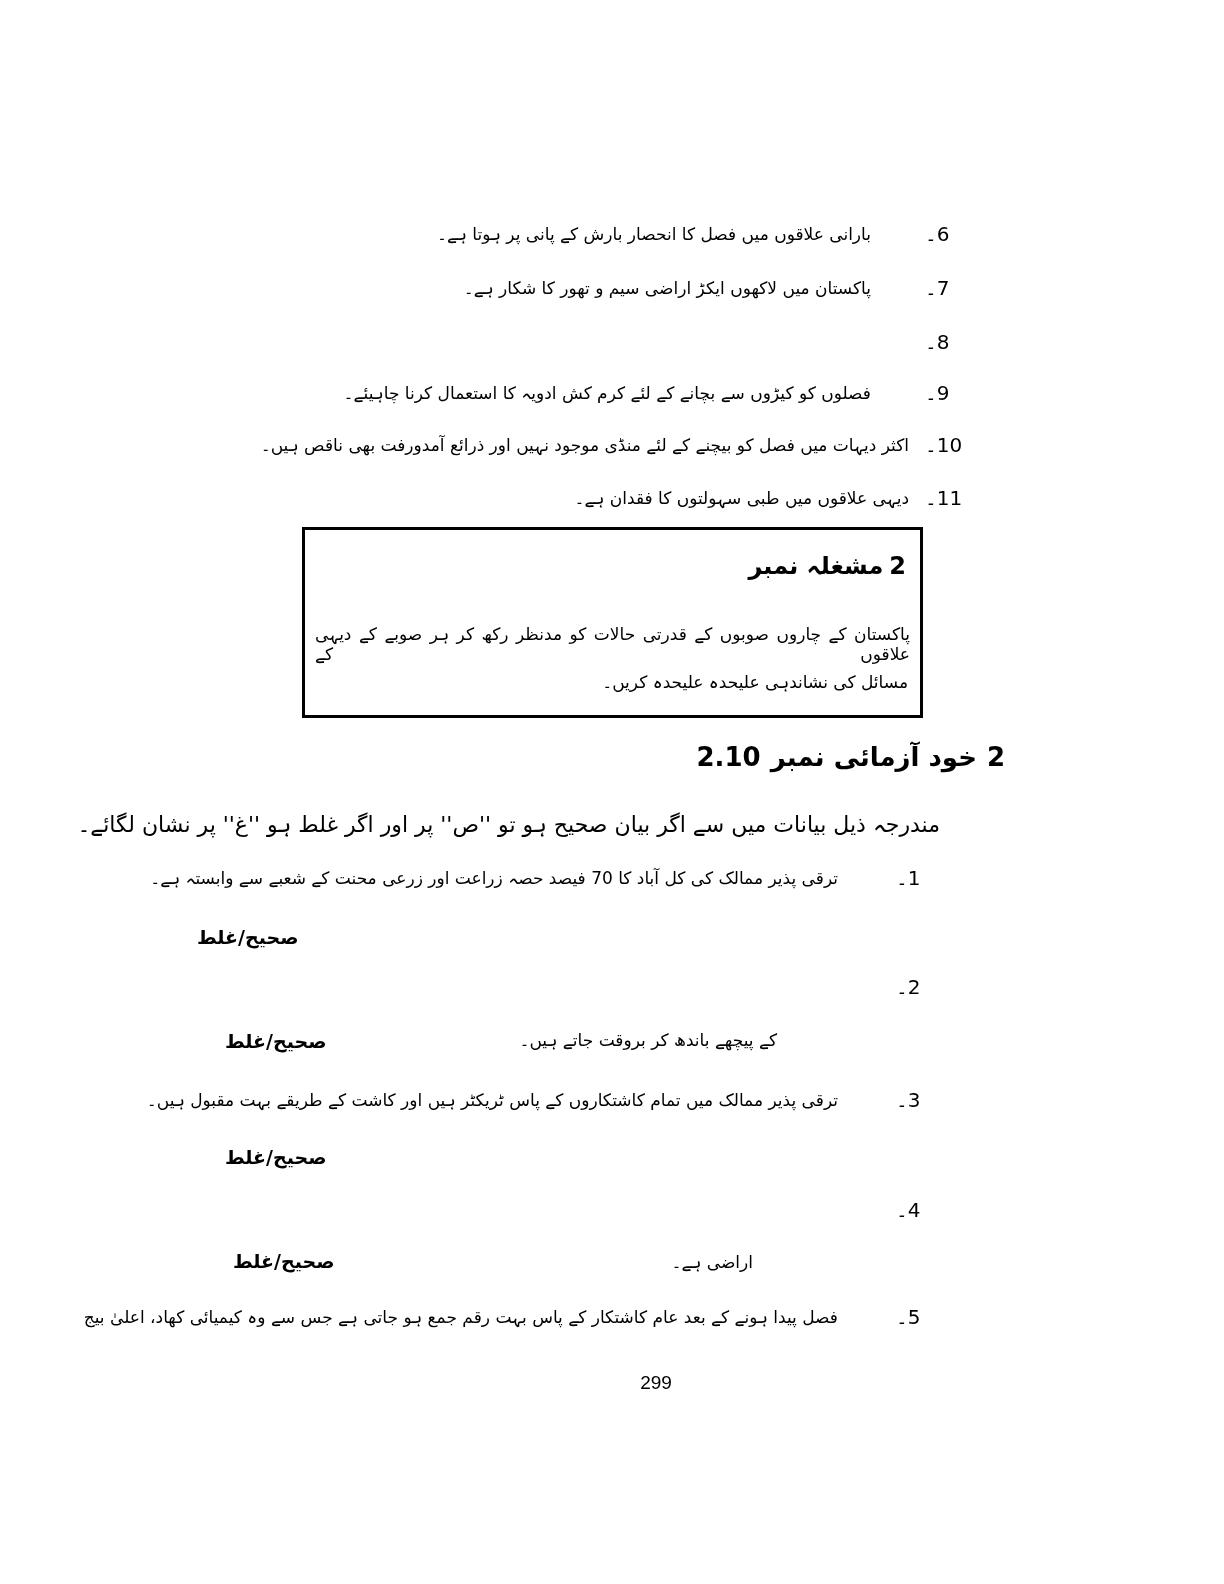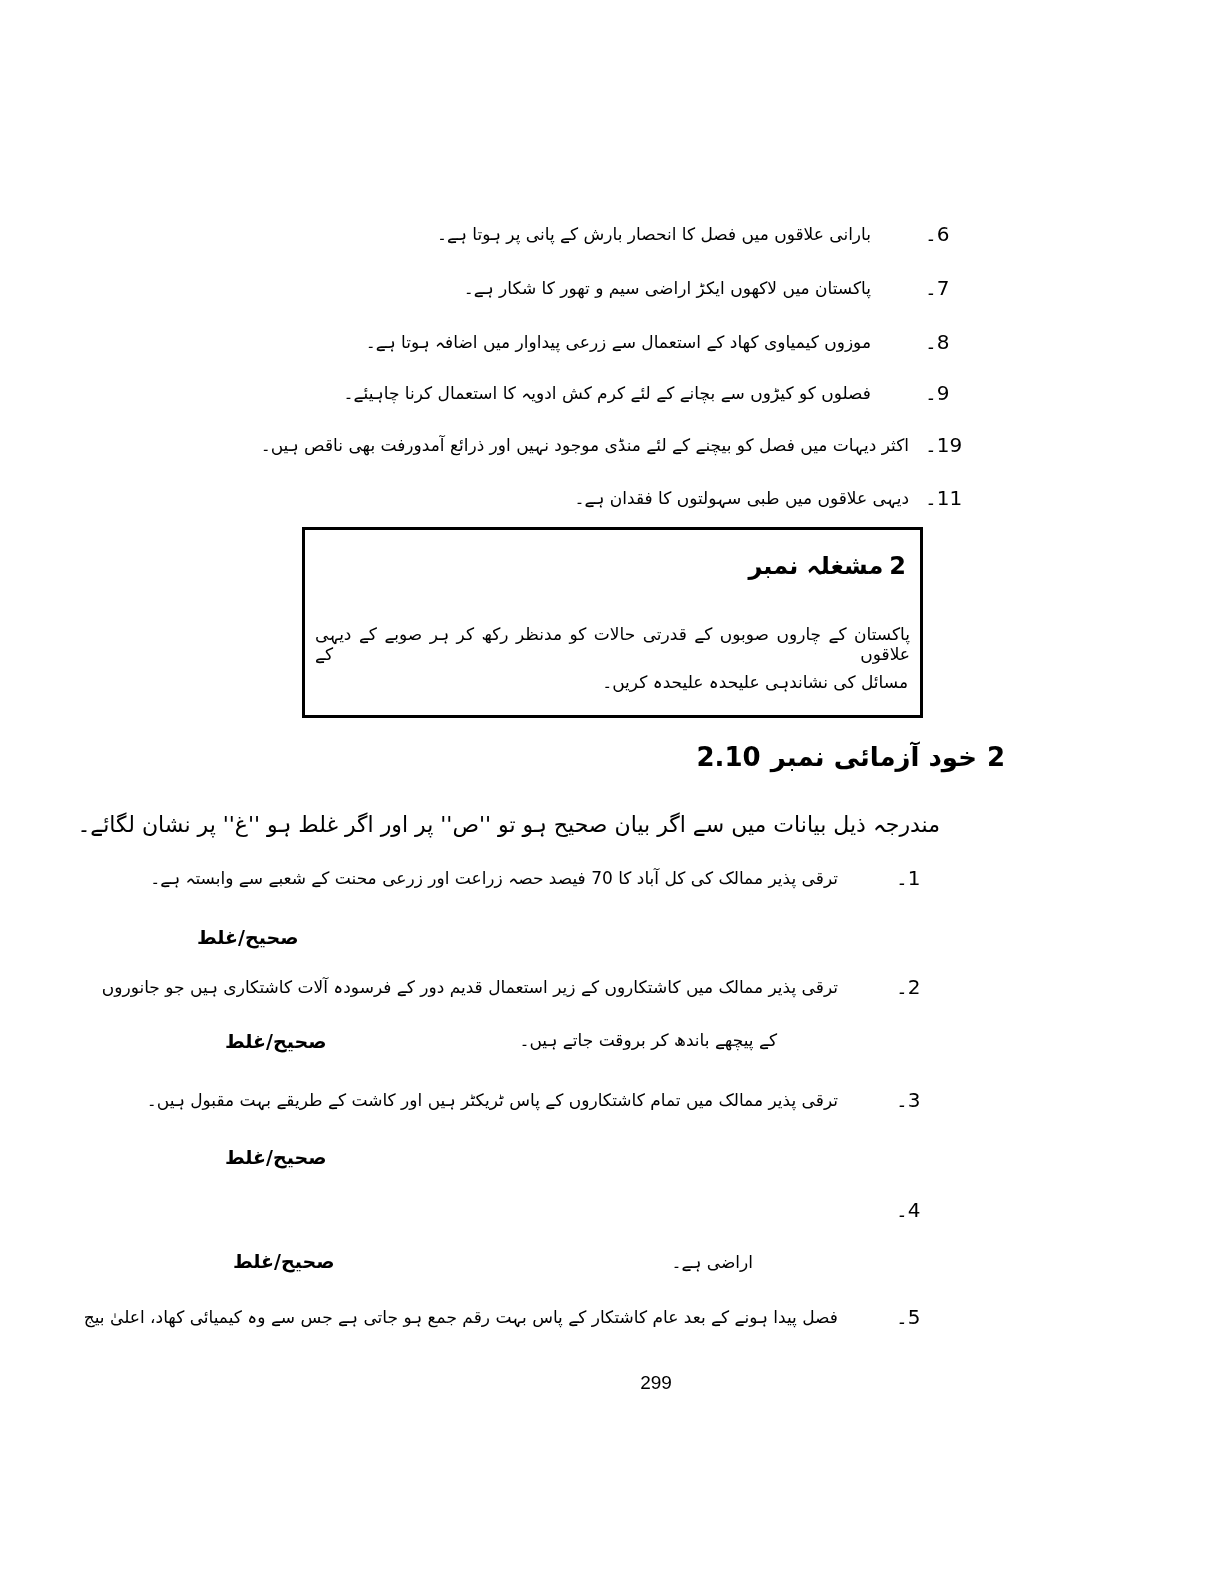--- a/index.html
+++ b/index.html
@@ -118,28 +118,27 @@
   <div class="lrow" style="top:222px">
     <span class="num">6۔</span>
     <span class="txt">بارانی علاقوں میں فصل کا انحصار بارش کے پانی پر ہوتا ہے۔</span>
   </div>
   <div class="lrow" style="top:276px">
     <span class="num">7۔</span>
     <span class="txt">پاکستان میں لاکھوں ایکڑ اراضی سیم و تھور کا شکار ہے۔</span>
   </div>
   <div class="lrow" style="top:330px">
     <span class="num">8۔</span>
-    <span class="txt">موزوں کیمیاوی کھاد کے استعمال سے زرعی پیداوار میں اضافہ ہوتا ہے۔</span>
   </div>
   <div class="lrow" style="top:381px">
     <span class="num">9۔</span>
     <span class="txt">فصلوں کو کیڑوں سے بچانے کے لئے کرم کش ادویہ کا استعمال کرنا چاہیئے۔</span>
   </div>
   <div class="lrow" style="top:433px">
-    <span class="num">19۔</span>
+    <span class="num">10۔</span>
     <span class="txt" style="margin-right:16px">اکثر دیہات میں فصل کو بیچنے کے لئے منڈی موجود نہیں اور ذرائع آمدورفت بھی ناقص ہیں۔</span>
   </div>
   <div class="lrow" style="top:486px">
     <span class="num">11۔</span>
     <span class="txt" style="margin-right:16px">دیہی علاقوں میں طبی سہولتوں کا فقدان ہے۔</span>
   </div>
 
   <div class="abox">
     <div class="abox-title">
       <span dir="rtl">مشغلہ نمبر</span>
@@ -158,21 +157,20 @@
   <div class="instruction">مندرجہ ذیل بیانات میں سے اگر بیان صحیح ہو تو ''ص'' پر اور اگر غلط ہو ''غ'' پر نشان لگائے۔</div>
 
   <div class="qrow" style="top:866px">
     <span class="num">1۔</span>
     <span class="txt">ترقی پذیر ممالک کی کل آباد کا 70 فیصد حصہ زراعت اور زرعی محنت کے شعبے سے وابستہ ہے۔</span>
   </div>
   <div class="answer" style="top:926px; left:197px">صحیح/غلط</div>
 
   <div class="qrow" style="top:975px">
     <span class="num">2۔</span>
-    <span class="txt">ترقی پذیر ممالک میں کاشتکاروں کے زیر استعمال قدیم دور کے فرسودہ آلات کاشتکاری ہیں جو جانوروں</span>
   </div>
   <div class="cont" style="top:1030px; right:447px">کے پیچھے باندھ کر بروقت جاتے ہیں۔</div>
   <div class="answer" style="top:1030px; left:225px">صحیح/غلط</div>
 
   <div class="qrow" style="top:1088px">
     <span class="num">3۔</span>
     <span class="txt">ترقی پذیر ممالک میں تمام کاشتکاروں کے پاس ٹریکٹر ہیں اور کاشت کے طریقے بہت مقبول ہیں۔</span>
   </div>
   <div class="answer" style="top:1146px; left:225px">صحیح/غلط</div>
 

